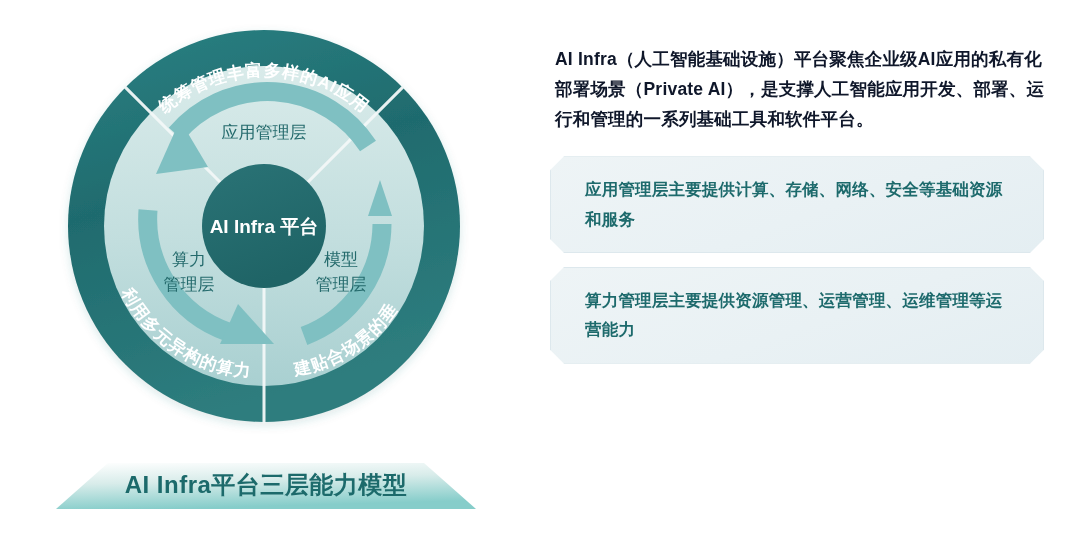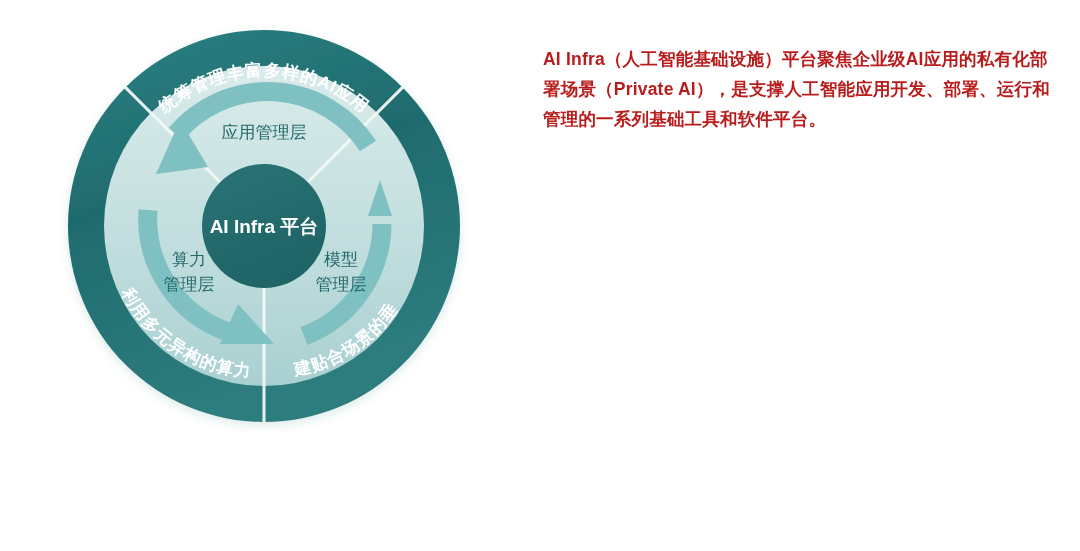--- a/index.html
+++ b/index.html
@@ -32,26 +32,26 @@
     padding-bottom:4px;box-sizing:border-box;
   }
 
   
   #text-panel{
     flex:1 1 auto;
     padding:44px 24px 0 14px;
     box-sizing:border-box;
   }
   #intro-paragraph{
-    color:#b91c1c;
+    color:#0f172a;
     font-size:17.5px;
     font-weight:bold;
     line-height:1.72;
     letter-spacing:.2px;
-    margin:0 0 22px 9px;
+    margin:0 0 22px 21px;
     max-width:512px;
   }
   .info-card{
     position:relative;
     margin:0 0 14px 16px;
     max-width:494px;
     padding:18px 26px 18px 34px;
     box-sizing:border-box;
     color:#1d6a6c;
     font-size:16.5px;
@@ -148,23 +148,35 @@
 
       <text class="wheel-text" fill="#ffffff" font-size="17" font-weight="bold" letter-spacing="1">
         <textPath href="#arcLeft" startOffset="50%" text-anchor="middle">高效利用多元异构的算力资源</textPath>
       </text>
 
       <text class="wheel-text" fill="#ffffff" font-size="17" font-weight="bold" letter-spacing="1">
         <textPath href="#arcRight" startOffset="50%" text-anchor="middle">快速构建贴合场景的垂域模型</textPath>
       </text>
     </svg>
 
+    <div id="platform-banner">
+      <svg viewBox="0 0 420 48" preserveAspectRatio="none">
+        <polygon points="52,0 368,0 420,46 0,46" fill="url(#bannerGrad)"></polygon>
+      </svg>
+      <div class="banner-label">AI Infra平台三层能力模型</div>
+    </div>
   </div>
 
   <div id="text-panel">
 
     <p id="intro-paragraph">AI Infra（人工智能基础设施）平台聚焦企业级AI应用的私有化部署场景（Private AI），是支撑人工智能应用开发、部署、运行和管理的一系列基础工具和软件平台。</p>
 
+    <div class="info-card" id="card-app">
+      <span>应用管理层主要提供计算、存储、网络、安全等基础资源和服务</span>
+    </div>
 
 
+    <div class="info-card" id="card-compute">
+      <span>算力管理层主要提供资源管理、运营管理、运维管理等运营能力</span>
+    </div>
 
   </div>
 </div>
 
 </body></html>

